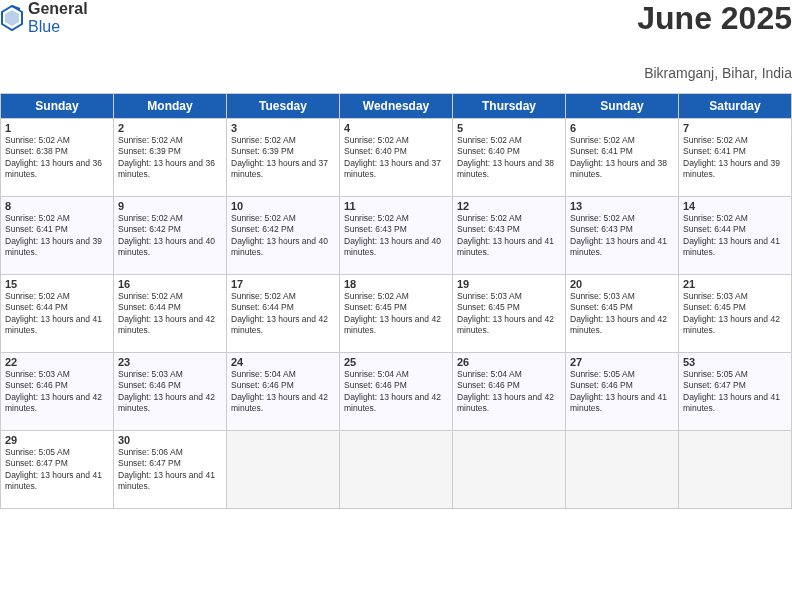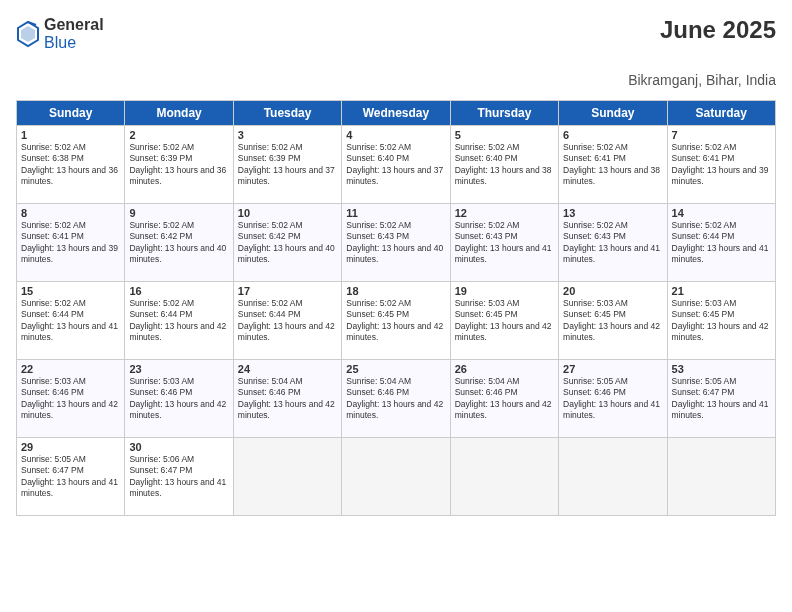--- a/index.html
+++ b/index.html
@@ -6,21 +6,20 @@
     body {
       font-family: Arial, sans-serif;
       background: #fff;
       width: 792px;
       height: 612px;
       overflow: hidden;
     }
     .page {
       width: 792px;
       height: 544px;
-      padding: 16px;
       background: #fff;
     }
     .header {
       display: flex;
       justify-content: space-between;
       align-items: flex-start;
       margin-bottom: 12px;
     }
     .logo {
       display: flex;
@@ -43,21 +42,21 @@
     }
     .logo-icon {
       width: 24px;
       height: 28px;
       margin-right: 4px;
     }
     .title-block {
       text-align: right;
     }
     .month-title {
-      font-size: 24px;
+      font-size: 32px;
       font-weight: bold;
       color: #333;
     }
     .location {
       font-size: 14px;
       color: #555;
       margin-top: 28px;
     }
     .calendar {
       width: 100%;

